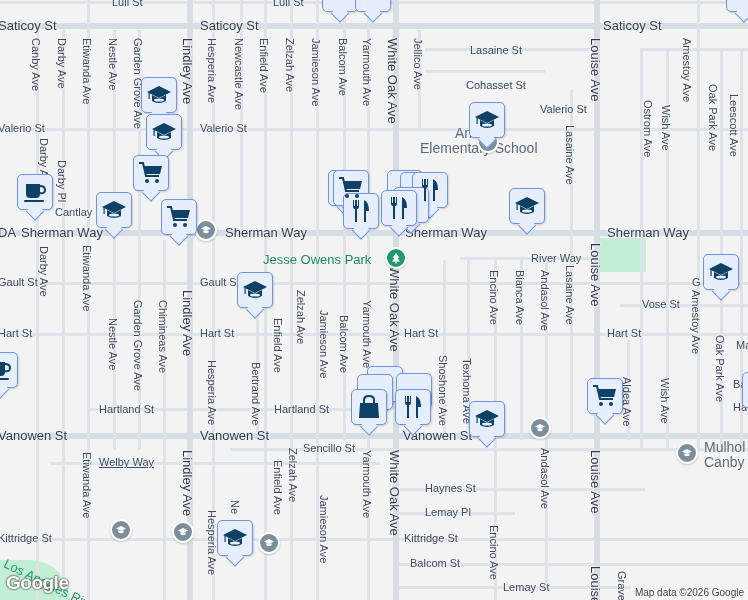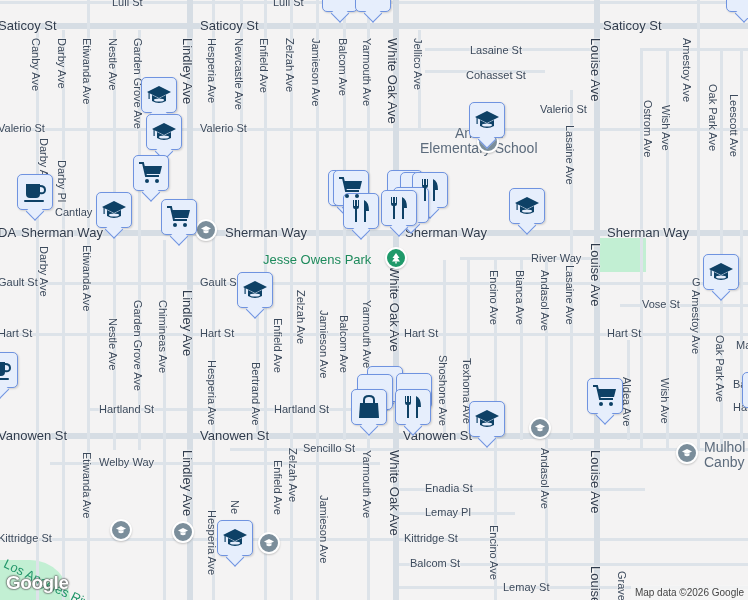--- a/index.html
+++ b/index.html
@@ -87,21 +87,21 @@
   <div class="road v" style="left:720px;top:50px;height:400px;"></div>
   <div class="road v" style="left:740px;top:50px;height:400px;"></div>
   <div class="road v" style="left:627px;top:340px;height:100px;"></div>
 
   <span class="lbl" style="left:112px;top:-3px;">Lull St</span>
   <span class="lbl" style="left:273px;top:-3px;">Lull St</span>
   <span class="lbl major" style="left:-2px;top:19px;">Saticoy St</span>
   <span class="lbl major" style="left:200px;top:19px;">Saticoy St</span>
   <span class="lbl major" style="left:603px;top:19px;">Saticoy St</span>
   <span class="lbl" style="left:470px;top:45px;">Lasaine St</span>
-  <span class="lbl" style="left:466px;top:70px;">Cohasset St</span>
+  <span class="lbl" style="left:466px;top:80px;">Cohasset St</span>
   <span class="lbl" style="left:-2px;top:123px;">Valerio St</span>
   <span class="lbl" style="left:200px;top:123px;">Valerio St</span>
   <span class="lbl" style="left:540px;top:104px;">Valerio St</span>
   <span class="lbl" style="left:55px;top:207px;">Cantlay</span>
   <span class="lbl major" style="left:-2px;top:226px;">DA</span>
   <span class="lbl major" style="left:21px;top:226px;">Sherman Way</span>
   <span class="lbl major" style="left:225px;top:226px;">Sherman Way</span>
   <span class="lbl major" style="left:405px;top:226px;">Sherman Way</span>
   <span class="lbl major" style="left:607px;top:226px;">Sherman Way</span>
   <span class="lbl" style="left:531px;top:253px;">River Way</span>
@@ -111,22 +111,22 @@
   <span class="lbl" style="left:-2px;top:328px;">Hart St</span>
   <span class="lbl" style="left:200px;top:328px;">Hart St</span>
   <span class="lbl" style="left:404px;top:328px;">Hart St</span>
   <span class="lbl" style="left:607px;top:328px;">Hart St</span>
   <span class="lbl" style="left:99px;top:404px;">Hartland St</span>
   <span class="lbl" style="left:274px;top:404px;">Hartland St</span>
   <span class="lbl major" style="left:-2px;top:429px;">Vanowen St</span>
   <span class="lbl major" style="left:200px;top:429px;">Vanowen St</span>
   <span class="lbl major" style="left:403px;top:429px;">Vanowen St</span>
   <span class="lbl" style="left:303px;top:443px;">Sencillo St</span>
-  <span class="lbl" style="left:99px;top:457px;">Welby Way</span>
-  <span class="lbl" style="left:425px;top:483px;">Enadia St</span>
+  <span class="lbl" style="left:99px;top:457px;text-decoration:underline;">Welby Way</span>
+  <span class="lbl" style="left:425px;top:483px;">Haynes St</span>
   <span class="lbl" style="left:425px;top:507px;">Lemay Pl</span>
   <span class="lbl" style="left:-2px;top:533px;">Kittridge St</span>
   <span class="lbl" style="left:404px;top:533px;">Kittridge St</span>
   <span class="lbl" style="left:410px;top:558px;">Balcom St</span>
   <span class="lbl" style="left:503px;top:582px;">Lemay St</span>
 
   <span class="lbl vert" style="left:30px;top:38px;">Canby Ave</span>
   <span class="lbl vert" style="left:56px;top:38px;">Darby Ave</span>
   <span class="lbl vert" style="left:38px;top:138px;">Darby Ave</span>
   <span class="lbl vert" style="left:56px;top:160px;">Darby Pl</span>

